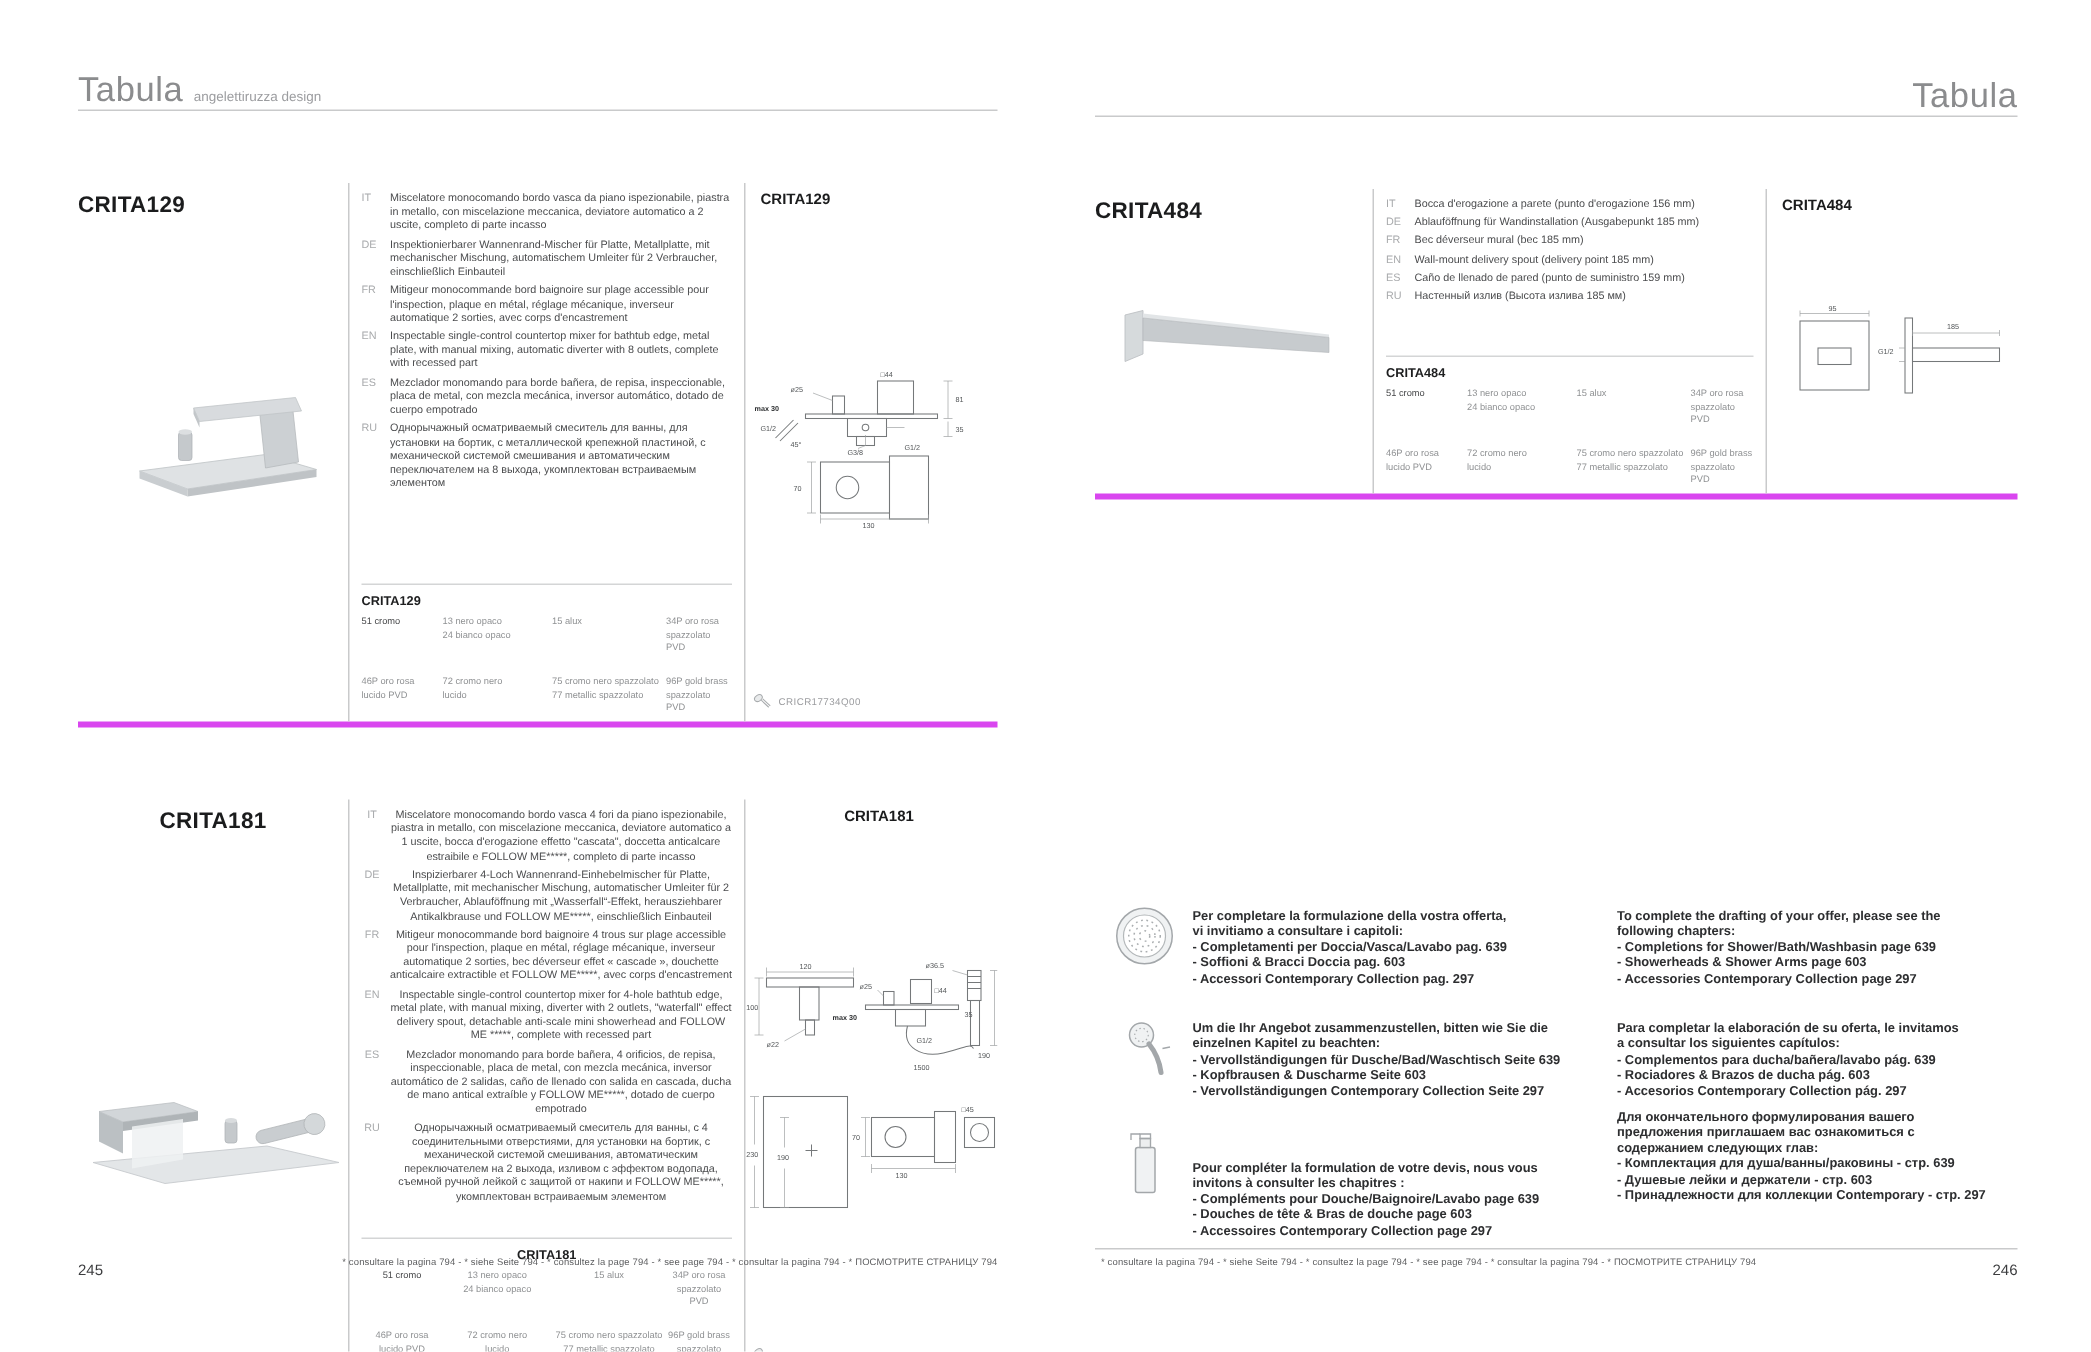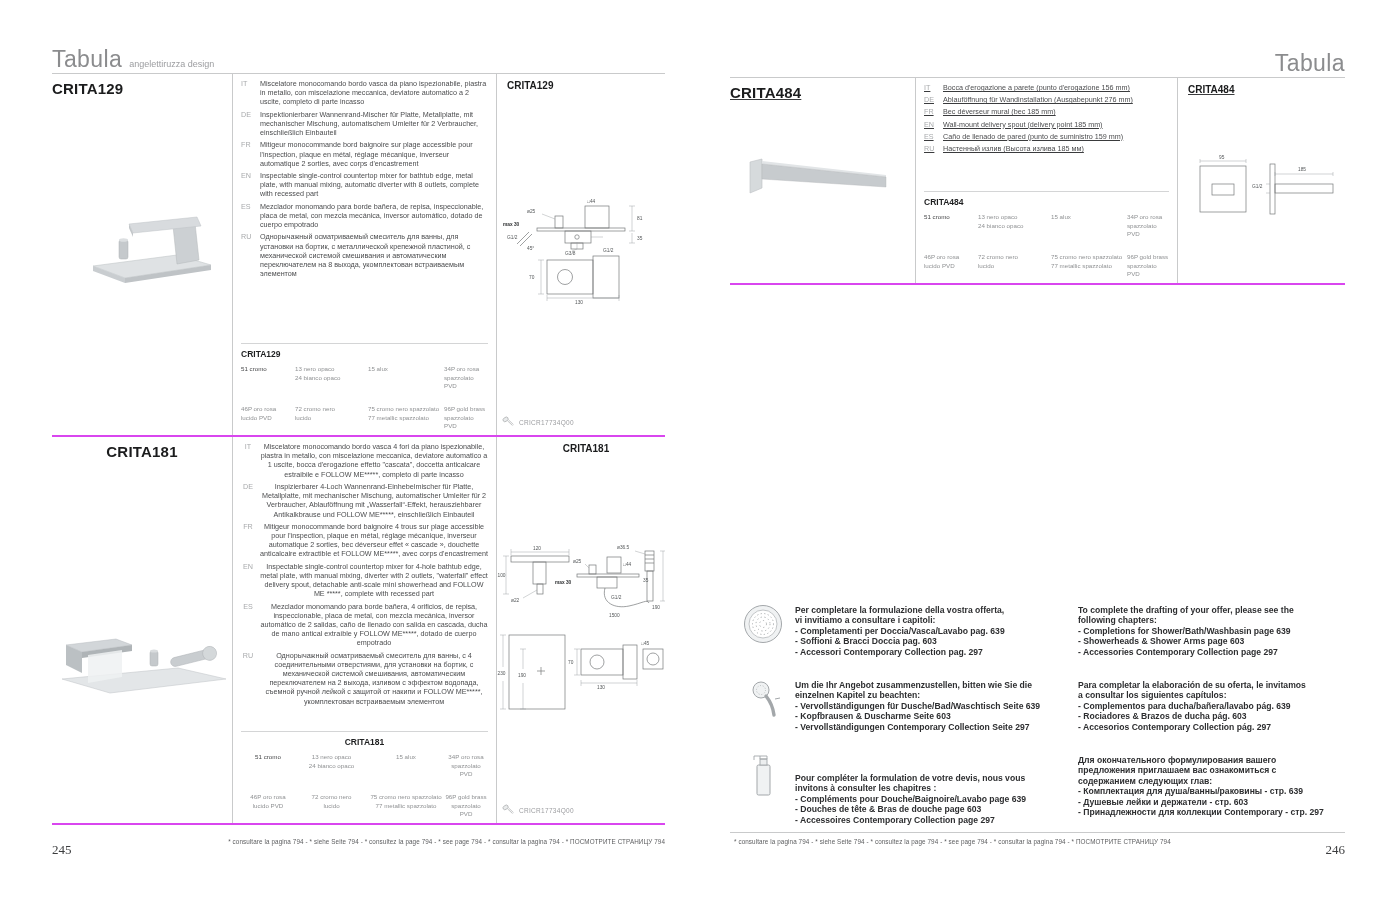--- a/index.html
+++ b/index.html
@@ -7,24 +7,24 @@
   .canvas { position:relative; width:1394px; height:797px; background:#fff; }
   .page { position:absolute; top:45px; height:820px; }
   .page-left  { left:52px;  width:613px; }
   .page-right { left:730px; width:615px; }
 
   .header { height:29px; border-bottom:1px solid #c9cacb; display:flex; align-items:flex-end; gap:7px; padding-bottom:2px; }
   .header-right { height:33px; justify-content:flex-end; }
   .title { font-size:23px; color:#8b8c8e; letter-spacing:.4px; line-height:.95; }
   .subtitle { font-size:9px; color:#9c9da0; padding-bottom:2px; }
 
-  .block { display:grid; grid-template-columns:180px 265px 168px; border-bottom:2px solid #d946ef; position:relative; }
+  .block { display:grid; grid-template-columns:180px 265px 168px; border-bottom:4px solid #d946ef; position:relative;margin-top:48px; }
   .block-129 { height:363px; }
   .block-181 { height:388px;text-align:center; }
-  .block-484 { height:207px; grid-template-columns:185px 263px 167px;text-decoration:underline; }
+  .block-484 { height:207px; grid-template-columns:185px 263px 167px; }
   .col { position:relative; }
   .col-desc { border-left:1px solid #c9cacb; border-right:1px solid #c9cacb; padding:5px 8px 4px 8px; }
   h2.code { font-size:15px; font-weight:bold; color:#1b1c1d; padding-top:6px; letter-spacing:.2px; }
 
   .desc-row { display:flex; gap:5px; margin-bottom:3px; }
   .lang { flex:0 0 14px; font-size:7.2px; color:#a8aaac; line-height:1.28; }
   .dtext { font-size:7.2px; line-height:1.28; color:#4b4c4e; }
 
   .finishes { position:absolute; left:8px; right:8px; bottom:4px; border-top:1px solid #d4d5d6; padding-top:5px; }
   .fin-title { font-size:8.5px; font-weight:bold; color:#1e1f20; margin-bottom:6px; }
@@ -45,32 +45,32 @@
 
   .sketch-row { position:absolute; left:5px; bottom:7px; display:flex; align-items:center; gap:4px; }
   .sketch-code { font-size:6.5px; color:#9c9da0; letter-spacing:.3px; }
 
   .tech text { font-size:4.8px; fill:#55585a; }
   .tech text.b { font-weight:bold; fill:#2e3032; }
 
   .footnote { position:absolute; top:793px; font-size:6.3px; color:#5c5d5f; letter-spacing:.1px; }
   .footnote-left { right:0; }
   .footnote-right { left:4px; }
-  .pagenum { position:absolute; font-size:13px; color:#3c3d3f;font-family:Liberation Serif, serif; }
+  .pagenum { position:absolute; font-size:10px; color:#3c3d3f; }
   .pagenum-left { left:0; top:797px; }
   .pagenum-right { right:0; top:797px; }
 
   .info-section { position:absolute; left:0; top:0; width:100%; }
   .info-block { position:absolute; font-size:8.6px; font-weight:bold; color:#2d2e30; line-height:1.22; white-space:pre-line; }
   .info-it { left:65px;  top:560px; width:288px; }
   .info-en { left:348px; top:560px; width:268px; }
   .info-de { left:65px;  top:635px; width:288px; }
   .info-es { left:348px; top:635px; width:268px; }
   .info-fr { left:65px;  top:728px; width:288px; }
-  .info-ru { left:348px; top:710px; width:268px; }
+  .info-ru { left:348px; top:694px; width:268px; }
   .info-icon { position:absolute; }
   .icon-shower { left:12px; top:558px; }
   .icon-hand   { left:18px; top:634px; }
   .icon-disp   { left:22px; top:706px; }
   .bottom-rule { position:absolute; left:0; right:0; top:787px; border-top:1px solid #c9cacb; }
 </style>
 </head>
 <body>
 
 <div class="canvas">
@@ -332,21 +332,21 @@
           <polygon points="18,8 142,21 142,31 18,23" fill="#c7cbce" stroke="#b2b6b9" stroke-width="0.4"></polygon>
         </svg>
       </div>
       <div class="col col-desc">
         <div class="desc-row">
           <span class="lang">IT</span>
           <span class="dtext">Bocca d'erogazione a parete (punto d'erogazione 156 mm)</span>
         </div>
         <div class="desc-row">
           <span class="lang">DE</span>
-          <span class="dtext">Ablauföffnung für Wandinstallation (Ausgabepunkt 276 mm)</span>
+          <span class="dtext">Ablauföffnung für Wandinstallation (Ausgabepunkt 185 mm)</span>
         </div>
         <div class="desc-row">
           <span class="lang">FR</span>
           <span class="dtext">Bec déverseur mural (bec 185 mm)</span>
         </div>
         <div class="desc-row">
           <span class="lang">EN</span>
           <span class="dtext">Wall-mount delivery spout (delivery point 185 mm)</span>
         </div>
         <div class="desc-row">

